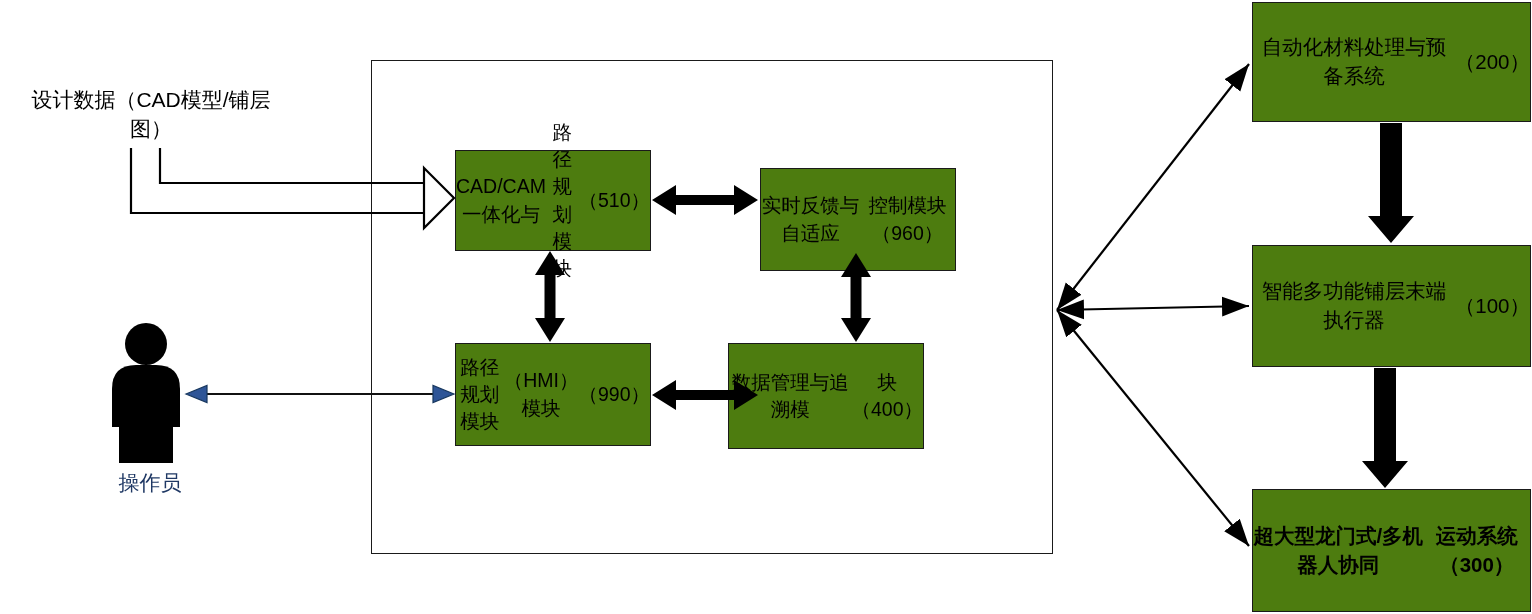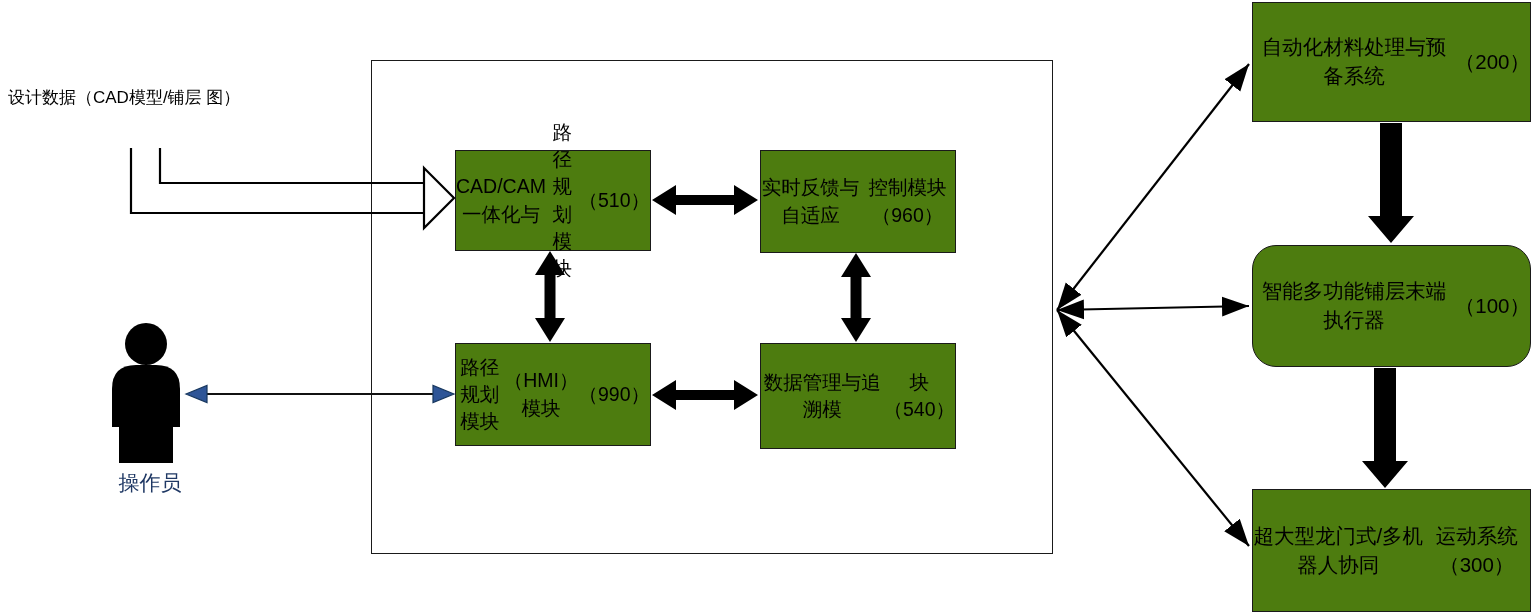--- a/index.html
+++ b/index.html
@@ -38,39 +38,40 @@
   #platform-title{
     position:absolute;
     left:371px;top:73px;width:682px;
     text-align:center;
     font-size:21px;
     z-index:2;
   }
   #design-data-label{
     position:absolute;
     left:8px;top:86px;width:286px;
-    font-size:17px;
+    text-align:center;
+    font-size:21px;
     line-height:1.38;
     z-index:2;
   }
   #operator-label{
     position:absolute;
     left:105px;top:469px;width:90px;
     text-align:center;
     font-size:21px;
     color:#1F3864;
     z-index:2;
   }
   #b510{left:455px;top:150px;width:196px;height:101px;}
-  #b520{left:760px;top:150px;width:196px;height:103px;}
+  #b520{left:760px;top:168px;width:196px;height:103px;}
   #b530{left:455px;top:343px;width:196px;height:103px;}
-  #b540{left:760px;top:343px;width:196px;height:106px;}
+  #b540{left:728px;top:343px;width:196px;height:106px;}
   #s200{left:1252px;top:2px;width:279px;height:120px;}
-  #s300{left:1252px;top:245px;width:279px;height:122px;border-radius:24px;}
-  #s400{left:1252px;top:489px;width:279px;height:123px;}
+  #s300{left:1252px;top:245px;width:279px;height:122px;}
+  #s400{left:1252px;top:489px;width:279px;height:123px;font-weight:bold;}
   #arrow-layer{
     position:absolute;left:0;top:0;width:1532px;height:614px;
     z-index:3;
     pointer-events:none;
   }
 </style>
 </head>
 <body>
 
 <div id="canvas">
@@ -91,21 +92,21 @@
     <span>实时反馈与自适应</span>
     <span>控制模块（960）</span>
   </div>
   <div class="box module" id="b530">
     <span>路径规划模块</span>
     <span>（HMI）模块</span>
     <span>（990）</span>
   </div>
   <div class="box module" id="b540">
     <span>数据管理与追溯模</span>
-    <span>块（540）</span>
+    <span>块（400）</span>
   </div>
 
   <div class="box subsystem" id="s200">
     <span>自动化材料处理与预备系统</span>
     <span>（200）</span>
   </div>
   <div class="box subsystem" id="s300">
     <span>智能多功能铺层末端执行器</span>
     <span>（100）</span>
   </div>

